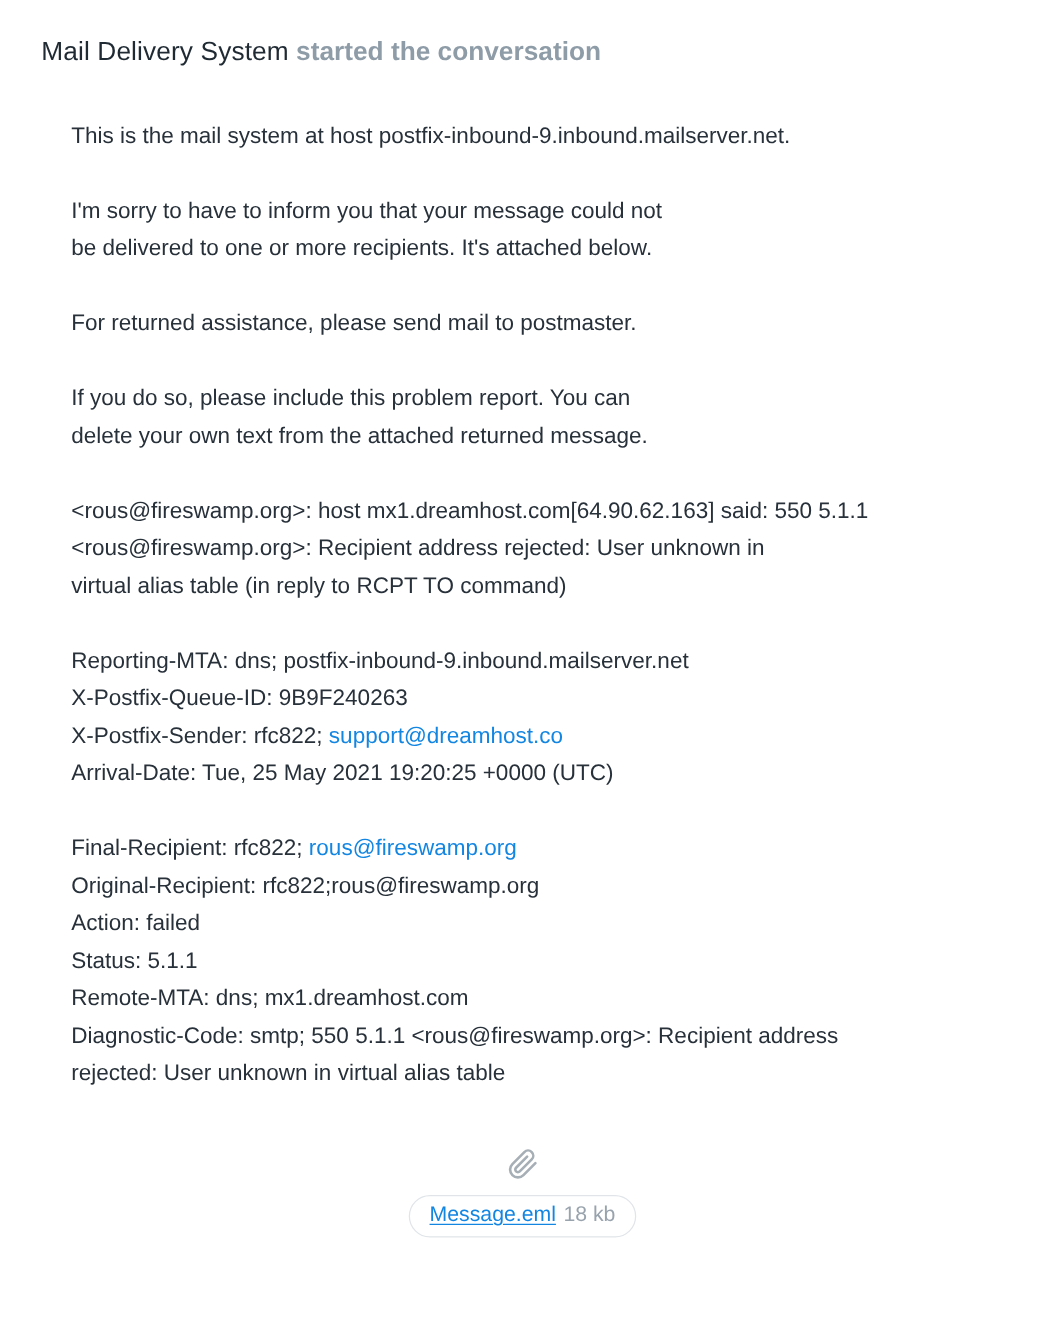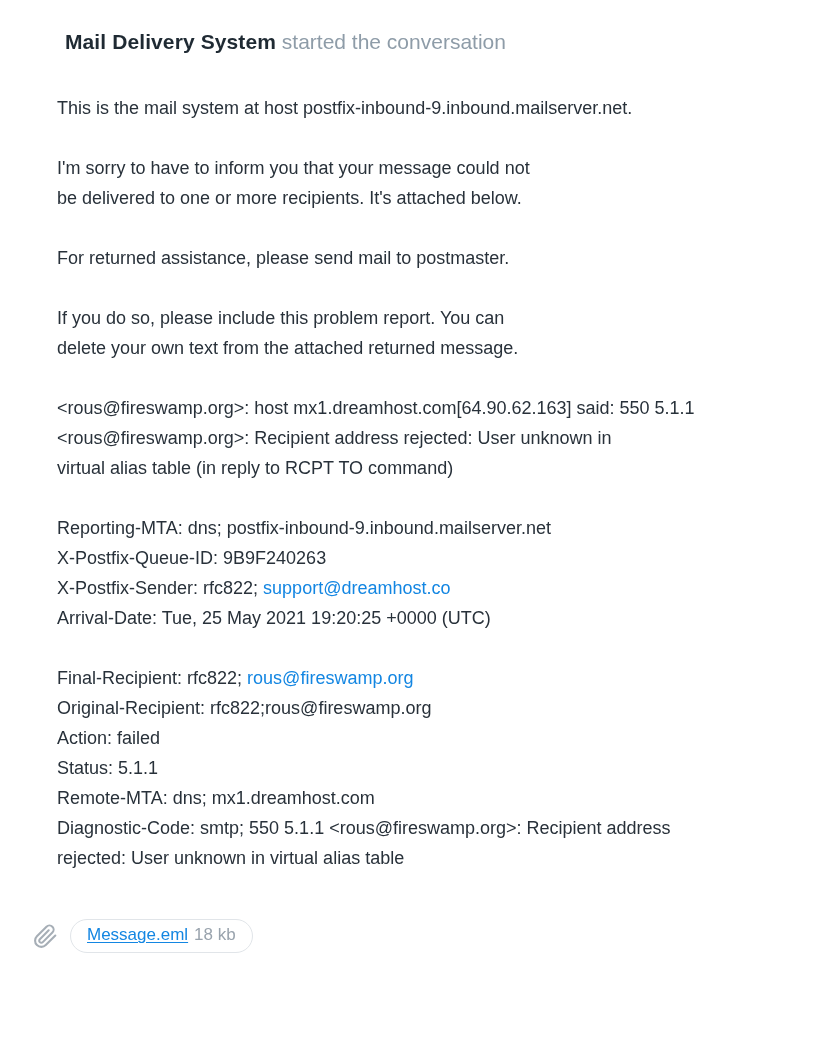--- a/index.html
+++ b/index.html
@@ -17,47 +17,47 @@
   .page {
     padding: 26px 33px 0 33px;
     box-sizing: border-box;
   }
   .convo-header {
     font-size: 21px;
     line-height: 31px;
     margin: 0 0 36px 0;
   }
   .sender {
-    font-weight: 700;
+    font-weight: 400;
     color: var(--title, #1f2a33);
     letter-spacing: 0.1px;
-    margin-left: 32px;
   }
   .action {
-    font-weight: 400;
+    font-weight: 700;
     color: var(--subtitle, #8e9ca8);
   }
   .message-body {
     font-size: 18px;
     line-height: 30px;
     margin-left: 24px;
   }
   .para {
     margin: 0 0 30px 0;
   }
   .email-link {
     color: var(--link, #1386e2);
     text-decoration: none;
     cursor: pointer;
   }
   .attachment-row {
     display: flex;
     align-items: center;
     gap: 12px;
     margin-top: 46px;
+    flex-direction: column;
   }
   .clip {
     display: inline-flex;
     align-items: center;
     color: var(--muted-icon, #a6aeb6);
   }
   .clip svg {
     width: 25px;
     height: 25px;
   }

